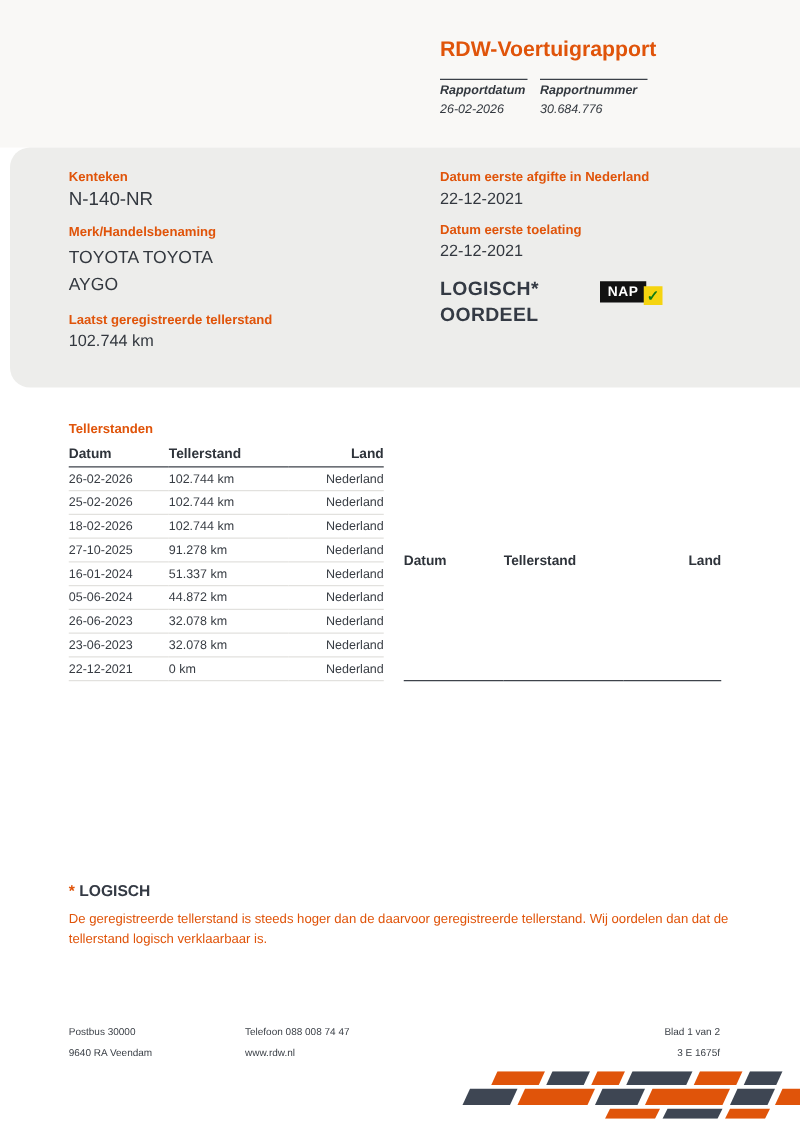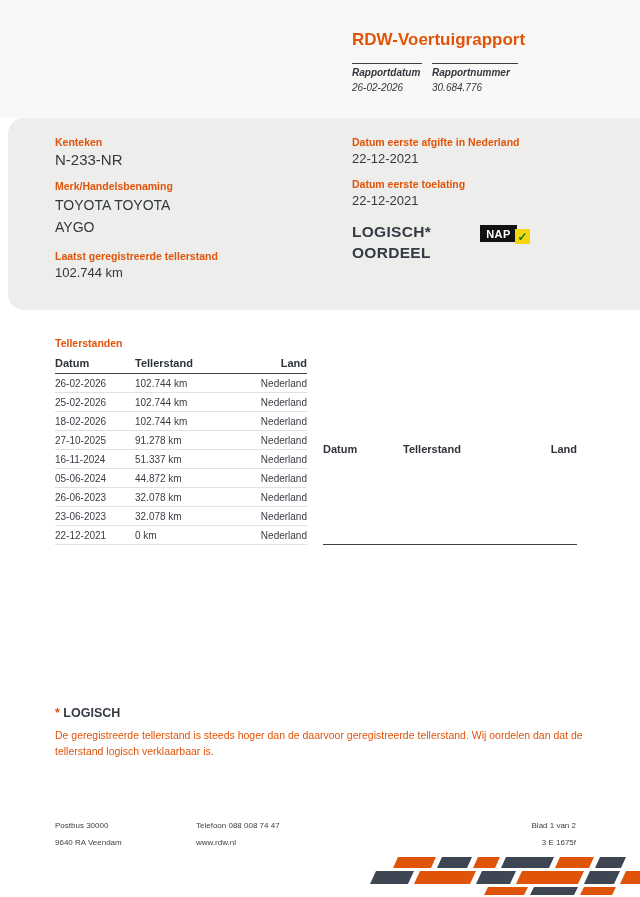--- a/index.html
+++ b/index.html
@@ -83,21 +83,21 @@
         <div class="meta-value">30.684.776</div>
       </div>
     </div>
   </div>
 </div>
 
 <div class="summary-panel">
   <div class="panel-col-left">
     <div class="field">
       <div class="field-label">Kenteken</div>
-      <div class="field-value kenteken-value">N-233-NR</div>
+      <div class="field-value kenteken-value">N-140-NR</div>
     </div>
     <div class="field">
       <div class="field-label">Merk/Handelsbenaming</div>
       <div class="field-value merk-value">
         <div>TOYOTA TOYOTA</div>
         <div>AYGO</div>
       </div>
     </div>
     <div class="field">
       <div class="field-label">Laatst geregistreerde tellerstand</div>
@@ -152,21 +152,21 @@
           <td>18-02-2026</td>
           <td>102.744 km</td>
           <td class="c-land">Nederland</td>
         </tr>
         <tr>
           <td>27-10-2025</td>
           <td>91.278 km</td>
           <td class="c-land">Nederland</td>
         </tr>
         <tr>
-          <td>16-11-2024</td>
+          <td>16-01-2024</td>
           <td>51.337 km</td>
           <td class="c-land">Nederland</td>
         </tr>
         <tr>
           <td>05-06-2024</td>
           <td>44.872 km</td>
           <td class="c-land">Nederland</td>
         </tr>
         <tr>
           <td>26-06-2023</td>

